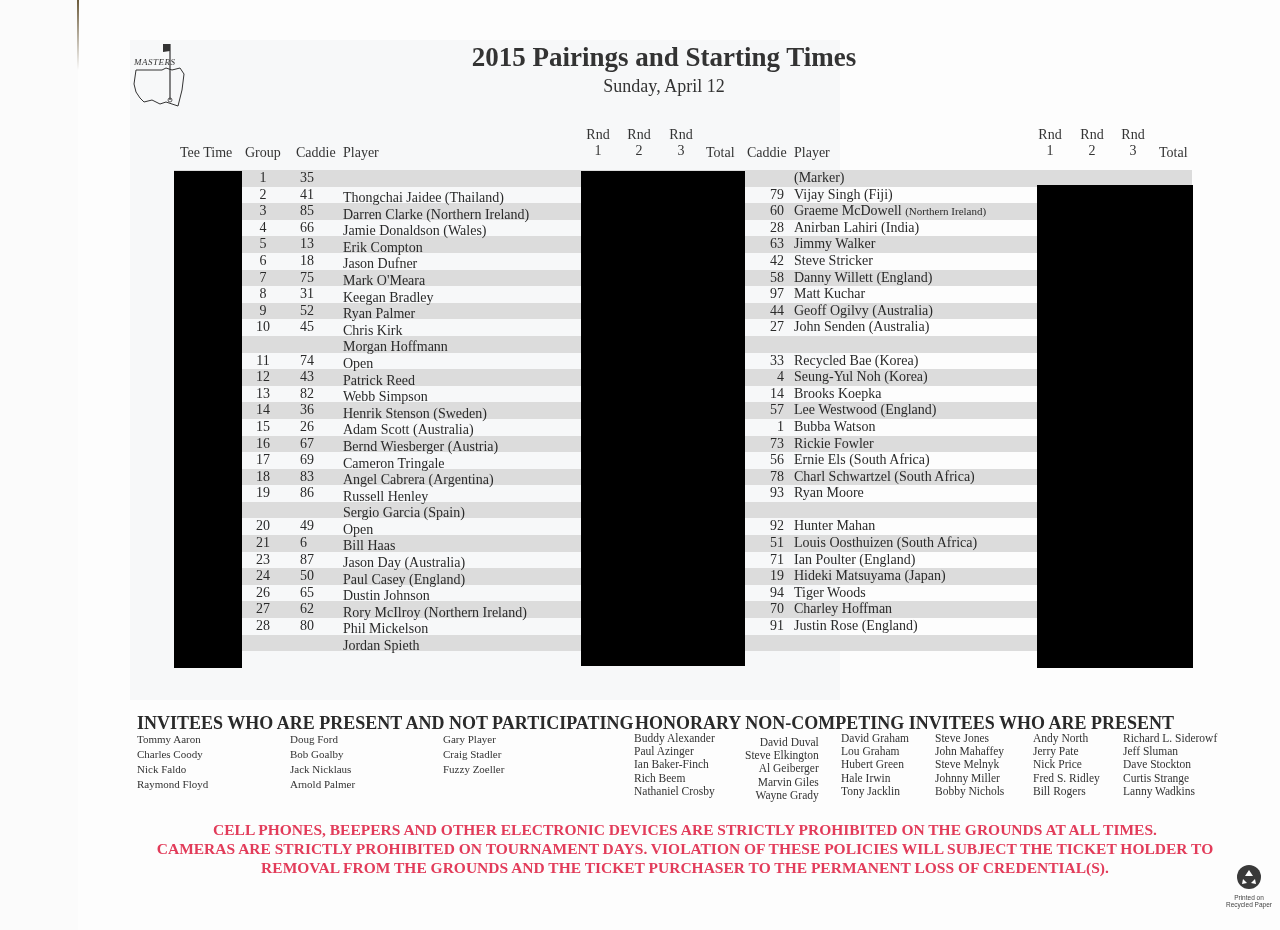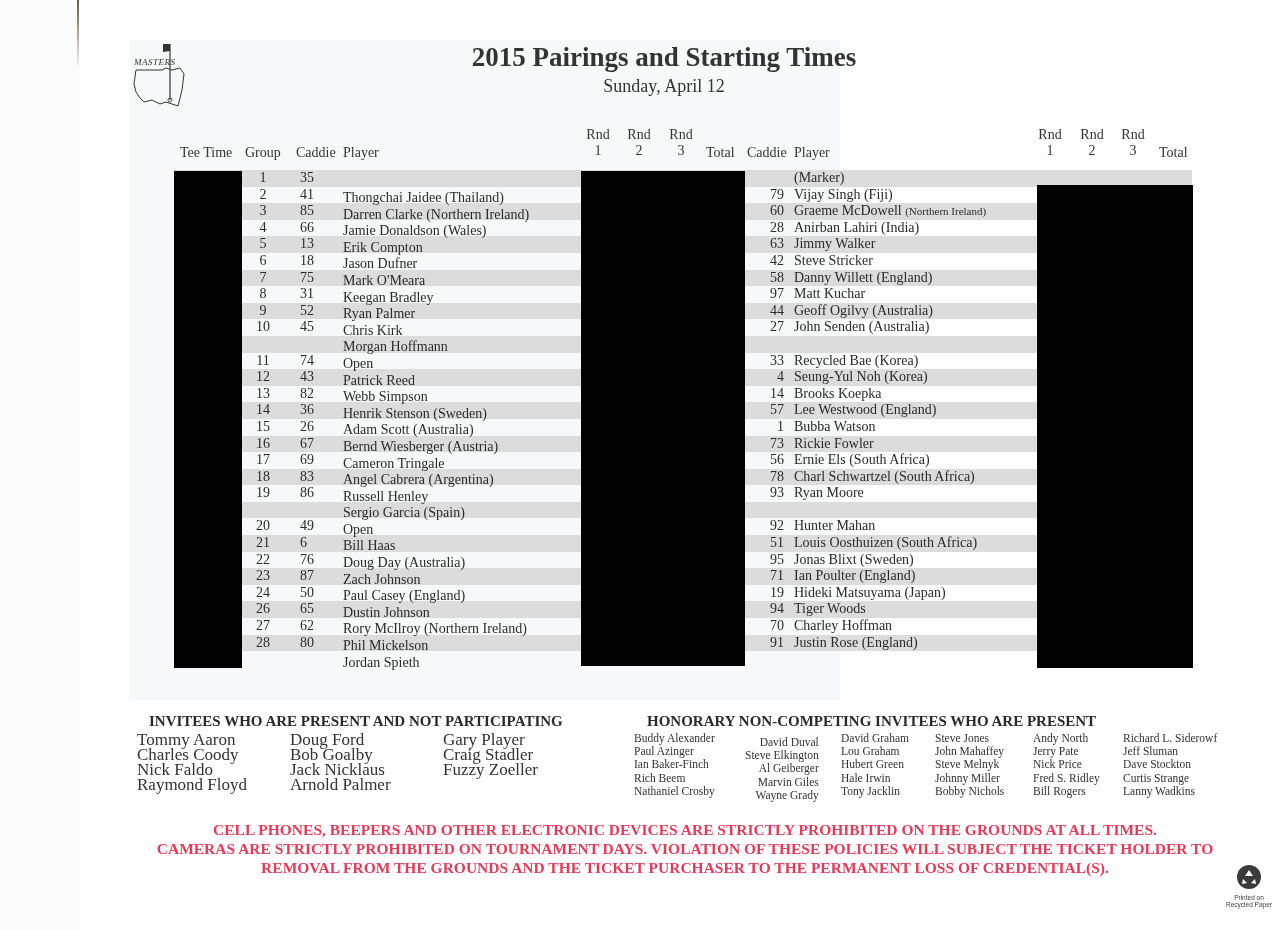--- a/index.html
+++ b/index.html
@@ -45,22 +45,22 @@
   .row span { position: absolute; top: 0; }
   .grp { left: 243px; width: 40px; text-align: center; }
   .cad-l { left: 300px; width: 32px; }
   .ply-l { left: 343px; margin-top: 20px; }
   .cad-r { left: 752px; width: 32px; text-align: right; }
   .ply-r { left: 794px; font-family: Liberation Serif, serif; }
   .small { font-size: 11px; }
 
   .redact { position: absolute; background: #000; }
 
-  .sect-h { position: absolute; font-size: 15px; font-weight: bold; color: #2a2a2a; white-space: nowrap; margin-left: 12px; }
-  .col { position: absolute; font-size: 17px; line-height: 15px; color: #333; white-space: nowrap; }
+  .sect-h { position: absolute; font-size: 18px; font-weight: bold; color: #2a2a2a; white-space: nowrap; }
+  .col { position: absolute; font-size: 11px; line-height: 15px; color: #333; white-space: nowrap; }
   .col.sm { font-size: 11.5px; line-height: 13.2px; }
 
   .warning {
     position: absolute; left: 0; width: 1370px; top: 820px; text-align: center;
     color: #e23c5a; font-weight: bold; font-size: 15.5px; line-height: 19px;
   }
   .recycle { position: absolute; left: 1226px; top: 864px; width: 46px; text-align: center; }
   .recycle .lbl { font-family: "Liberation Sans", sans-serif; font-size: 6.5px; color: #444; line-height: 7px; }
 </style>
 </head>
@@ -284,30 +284,23 @@
   <div class="row">
       <span class="grp">20</span>
       <span class="cad-l">49</span>
       <span class="ply-l">Bill Haas</span>
       <span class="cad-r">92</span>
       <span class="ply-r">Hunter Mahan</span>
     </div>
   <div class="row">
       <span class="grp">21</span>
       <span class="cad-l">6</span>
-      <span class="ply-l">Doug Day  (Australia)</span>
+      <span class="ply-l">Jason Day  (Australia)</span>
       <span class="cad-r">51</span>
       <span class="ply-r">Louis Oosthuizen  (South Africa)</span>
-    </div>
-  <div class="row">
-      <span class="grp">22</span>
-      <span class="cad-l">76</span>
-      <span class="ply-l">Zach Johnson</span>
-      <span class="cad-r">95</span>
-      <span class="ply-r">Jonas Blixt  (Sweden)</span>
     </div>
   <div class="row">
       <span class="grp">23</span>
       <span class="cad-l">87</span>
       <span class="ply-l">Paul Casey  (England)</span>
       <span class="cad-r">71</span>
       <span class="ply-r">Ian Poulter  (England)</span>
     </div>
   <div class="row">
       <span class="grp">24</span>

